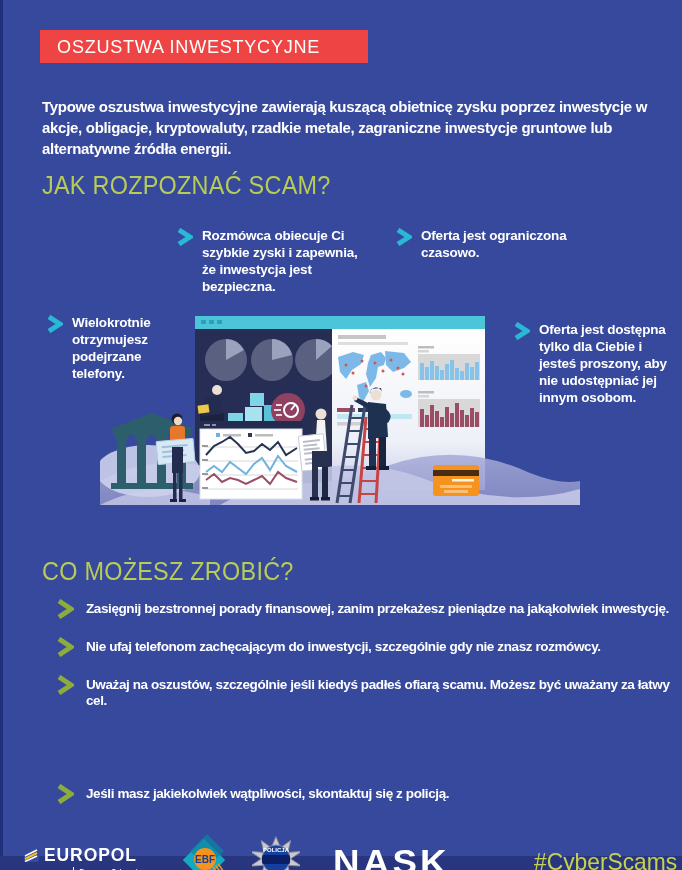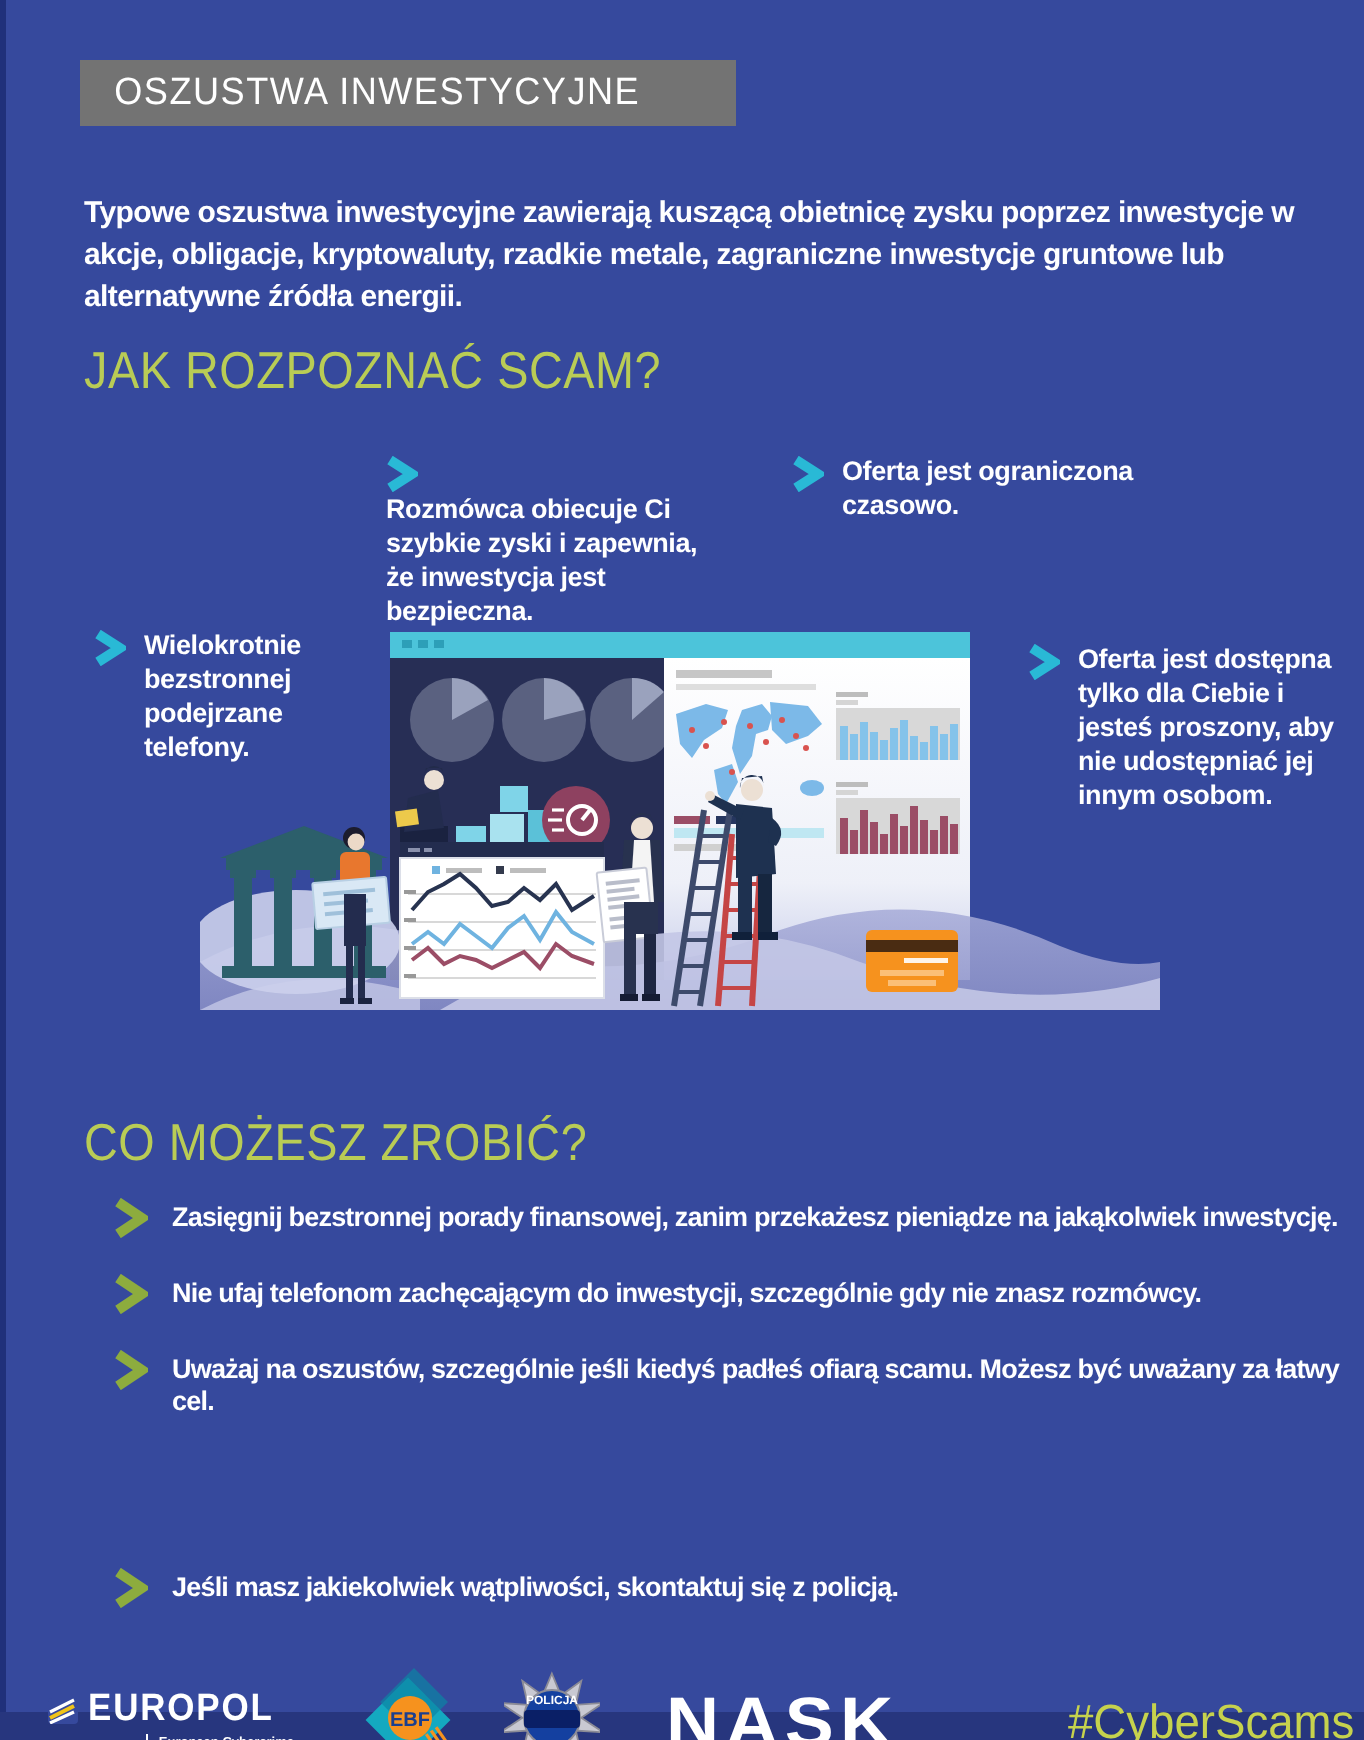--- a/index.html
+++ b/index.html
@@ -7,21 +7,21 @@
     position:relative;width:682px;height:870px;overflow:hidden;
     background:#36499d;
     font-family:"Liberation Sans","DejaVu Sans",sans-serif;
     color:#fff;
   }
   .left-stripe{position:absolute;left:0;top:0;width:3px;height:870px;background:#20307a;}
   .bottom-band{position:absolute;left:0;bottom:0;width:682px;height:14px;background:#27367e;}
 
   .title-badge{
     position:absolute;left:40px;top:30px;width:328px;height:33px;
-    background:#737373;display:flex;align-items:center;
+    background:#ef4444;display:flex;align-items:center;
   }
   .title-badge span{
     padding-left:18px;font-size:19px;font-weight:400;letter-spacing:.8px;
     color:#fff;transform:scaleX(.95);transform-origin:0 50%;white-space:nowrap;
   }
   .intro{
     position:absolute;left:42px;top:96px;width:608px;
     font-size:15px;font-weight:700;line-height:21px;letter-spacing:-.3px;
   }
   .sec-heading{
@@ -29,21 +29,21 @@
     letter-spacing:.3px;transform:scaleX(.9);transform-origin:0 50%;white-space:nowrap;
   }
   #h-recognize{top:170px;}
   #h-actions{top:556px;}
 
   .callout{position:absolute;display:flex;}
   .callout .chev{flex:0 0 auto;margin-right:9px;margin-top:1px;}
   .callout .txt{
     font-size:13.5px;font-weight:700;line-height:17px;letter-spacing:-.2px;
   }
-  #callout-1{left:193px;top:227px;flex-direction:column;}#callout-1 .txt{width:160px;}
+  #callout-1{left:177px;top:227px;}#callout-1 .txt{width:160px;}
   #callout-2{left:396px;top:227px;justify-content:flex-end;}#callout-2 .txt{width:150px;}
   #callout-3{left:47px;top:314px;}#callout-3 .txt{width:95px;}
   #callout-4{left:514px;top:321px;}#callout-4 .txt{width:142px;}
 
   .illustration{position:absolute;left:100px;top:313px;}
 
   .action-row{position:absolute;left:57px;display:flex;align-items:flex-start;}
   .action-row .chev{flex:0 0 auto;margin-right:12px;margin-top:-2px;}
   .action-row .txt{
     width:585px;font-size:13.5px;font-weight:700;letter-spacing:-.4px;line-height:16px;
@@ -89,21 +89,21 @@
   <div class="callout" id="callout-2">
     <svg class="chev" width="16" height="18" viewBox="0 0 16 18">
         <path d="M2 2 L13 9 L2 16" fill="none" stroke="#29b9d6" stroke-width="5"></path>
       </svg>
     <div class="txt">Oferta jest ograniczona czasowo.</div>
   </div>
   <div class="callout" id="callout-3">
     <svg class="chev" width="16" height="18" viewBox="0 0 16 18">
         <path d="M2 2 L13 9 L2 16" fill="none" stroke="#29b9d6" stroke-width="5"></path>
       </svg>
-    <div class="txt">Wielokrotnie bezstronnej podejrzane telefony.</div>
+    <div class="txt">Wielokrotnie otrzymujesz podejrzane telefony.</div>
   </div>
   <div class="callout" id="callout-4">
     <svg class="chev" width="16" height="18" viewBox="0 0 16 18">
         <path d="M2 2 L13 9 L2 16" fill="none" stroke="#29b9d6" stroke-width="5"></path>
       </svg>
     <div class="txt">Oferta jest dostępna tylko dla Ciebie i jesteś proszony, aby nie udostępniać jej innym osobom.</div>
   </div>
 
   <svg class="illustration" width="480" height="192" viewBox="0 0 480 192">
     <defs>

